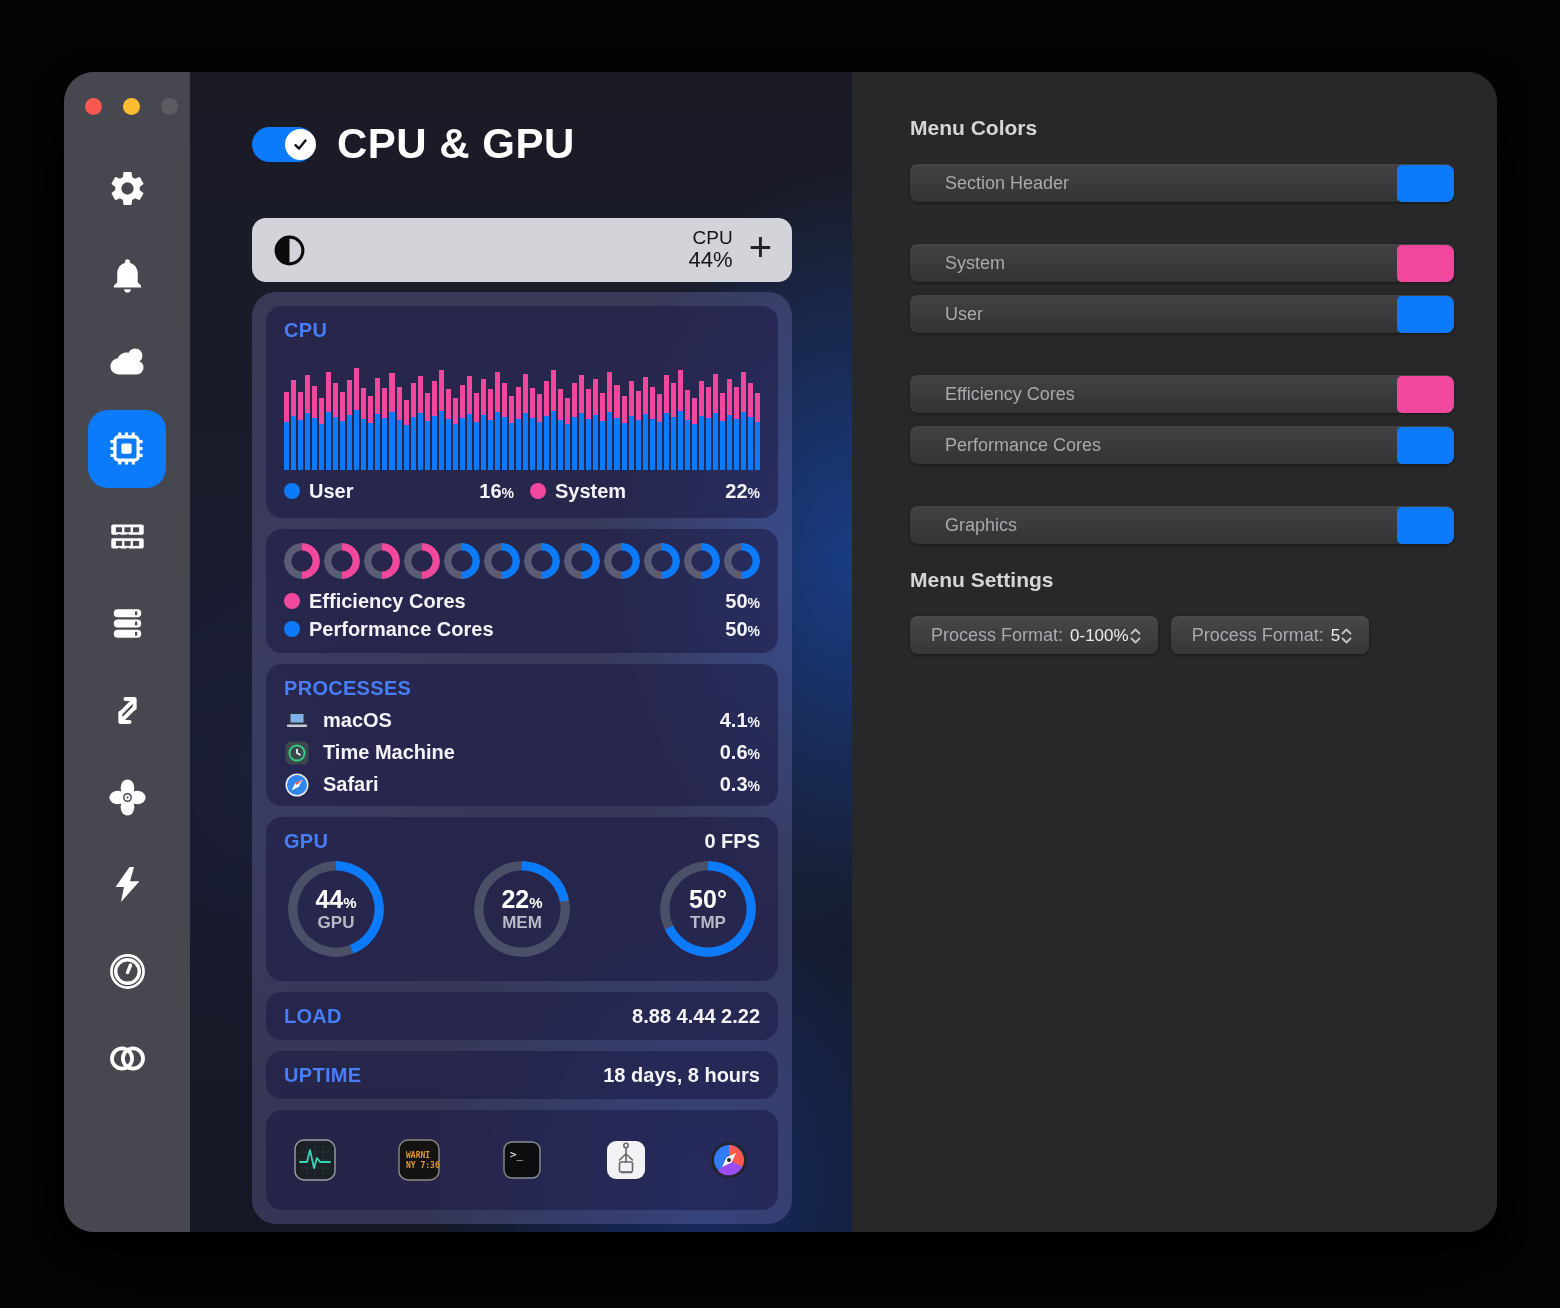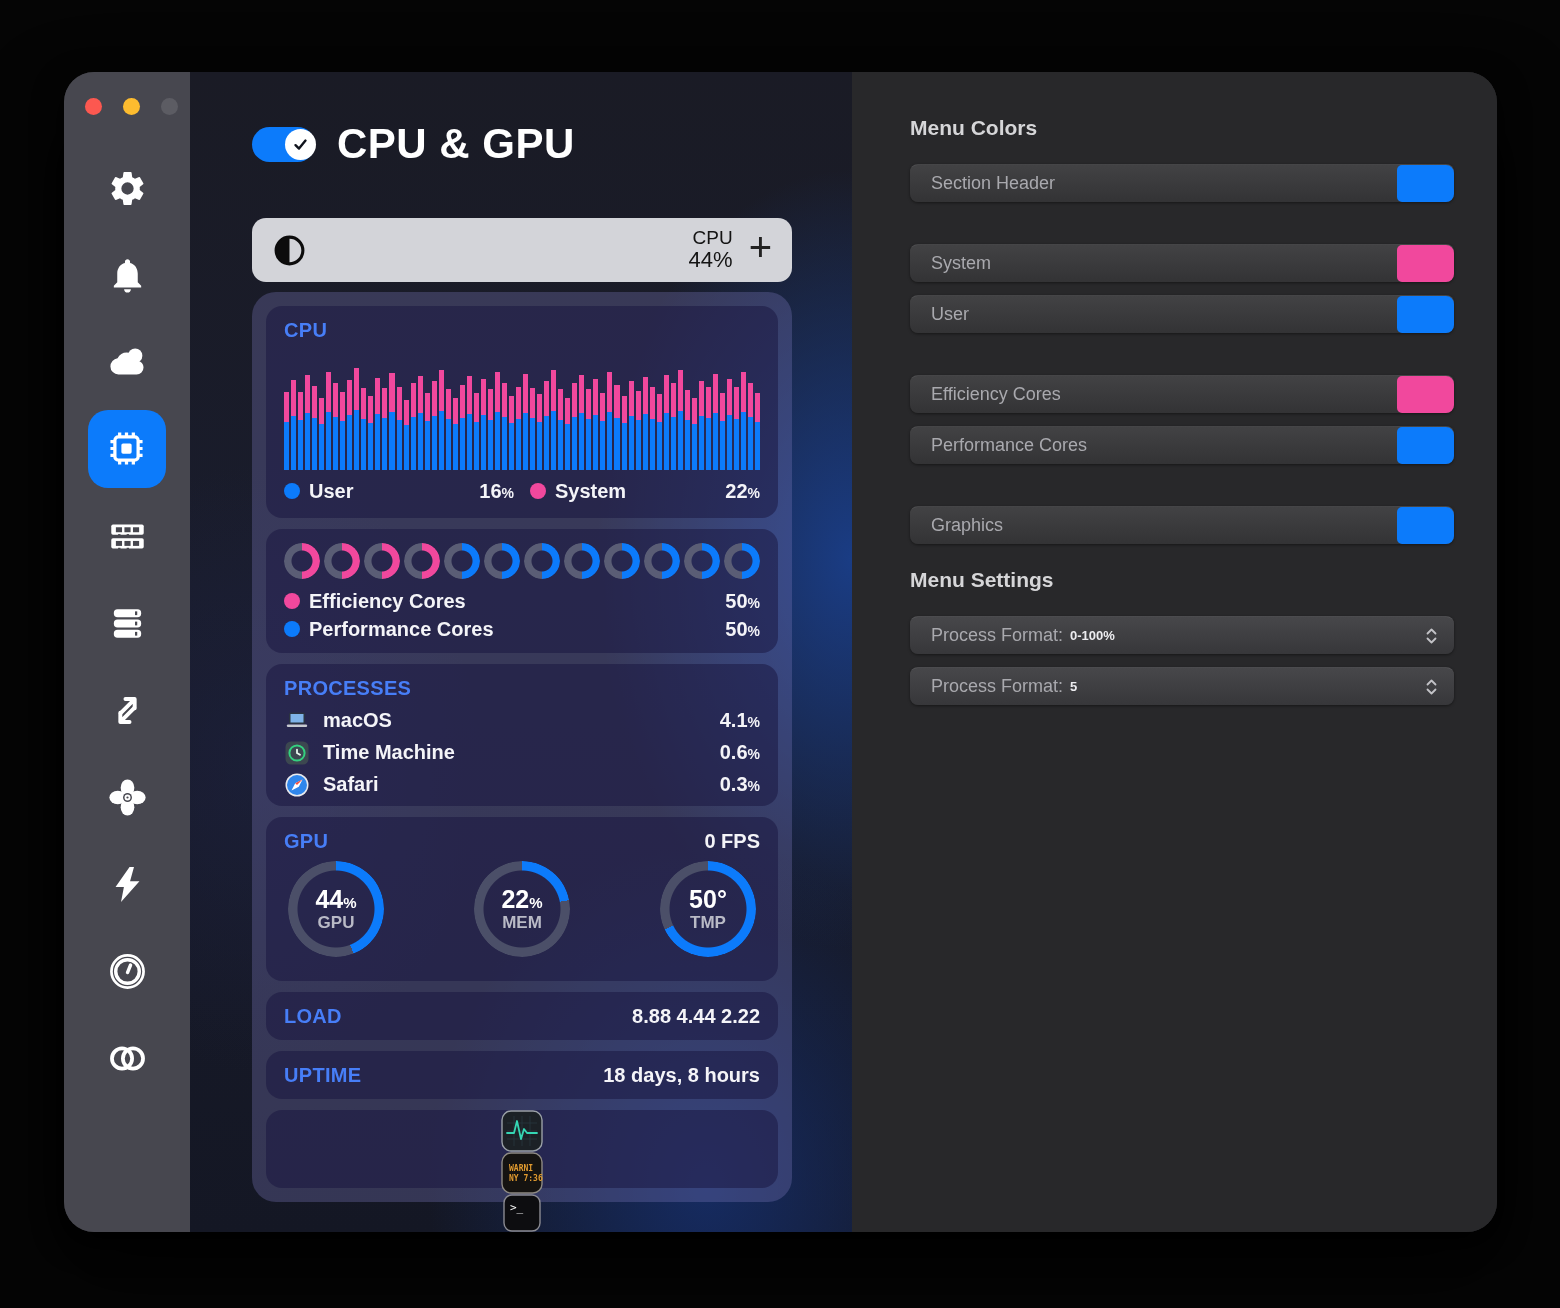--- a/index.html
+++ b/index.html
@@ -87,46 +87,46 @@
     -webkit-mask:radial-gradient(farthest-side, transparent calc(100% - 10px), #000 calc(100% - 9px));
     mask:radial-gradient(farthest-side, transparent calc(100% - 10px), #000 calc(100% - 9px)); }
   .gauge-text { position:absolute; inset:0; display:flex; flex-direction:column; align-items:center; justify-content:center; line-height:1.05; }
   .gauge-text .v { color:#fff; font-size:25px; font-weight:700; }
   .gauge-text .v .sm { font-size:15px; }
   .gauge-text .u { color:#b9bac6; font-size:17px; font-weight:600; margin-top:1px; }
 
   .kv-card { height:48px; display:flex; align-items:center; }
   .kv-card .w-val { margin-left:auto; }
 
-  .dock-card { height:78px; display:flex; align-items:center; justify-content:space-between; padding:0 28px;flex-direction:column; }
+  .dock-card { height:100px; display:flex; align-items:center; justify-content:space-between; padding:0 28px; }
   .dock-ic { width:42px; height:42px; display:flex; align-items:center; justify-content:center; }
 
   
   .settings { flex:1; background:#28282a; padding:44px 43px 0 58px; }
   .sec-head { color:#d6d6d8; font-size:21px; font-weight:700; }
   .color-groups { margin-top:24px; display:flex; flex-direction:column; }
   .cgroup { display:flex; flex-direction:column; gap:13px; }
   .cgroup + .cgroup { margin-top:42px; }
   .crow { position:relative; height:38px; border-radius:8px;
     background:linear-gradient(180deg,#424244,#333335);
     border-top:1px solid rgba(255,255,255,.09);
     box-shadow:0 1px 3px rgba(0,0,0,.45);
     display:flex; align-items:center; }
-  .crow-label { color:#a9a9ae; font-size:18px; padding-left:21px; }
+  .crow-label { color:#a9a9ae; font-size:18px; padding-left:35px; }
   .swatch { position:absolute; right:0; top:0; bottom:0; width:57px; border-radius:5px 8px 8px 5px; }
 
   .menu-settings-head { margin-top:24px; }
-  .dropdowns { margin-top:24px; display:flex; flex-direction:column; gap:13px; }
+  .dropdowns { margin-top:24px; display:flex; flex-direction:row; gap:13px; }
   .drop { position:relative; height:38px; border-radius:8px;
     background:linear-gradient(180deg,#47474a,#37373a);
     border-top:1px solid rgba(255,255,255,.1);
     box-shadow:0 1px 3px rgba(0,0,0,.45);
     display:flex; align-items:center; padding:0 16px 0 21px; }
   .drop-label { color:#a9a9ae; font-size:18px; }
-  .drop-val { color:#ececef; font-size:13px; font-weight:700; margin-left:7px; }
+  .drop-val { color:#ececef; font-size:17px; font-weight:400; margin-left:7px; }
   .chev { margin-left:auto; }
 </style>
 </head>
 <body>
 
 <div class="window">
 
   <div class="sidebar">
     <div class="traffic">
       <div class="dot" id="tl-close" style="background: rgb(252, 88, 80);"></div>

